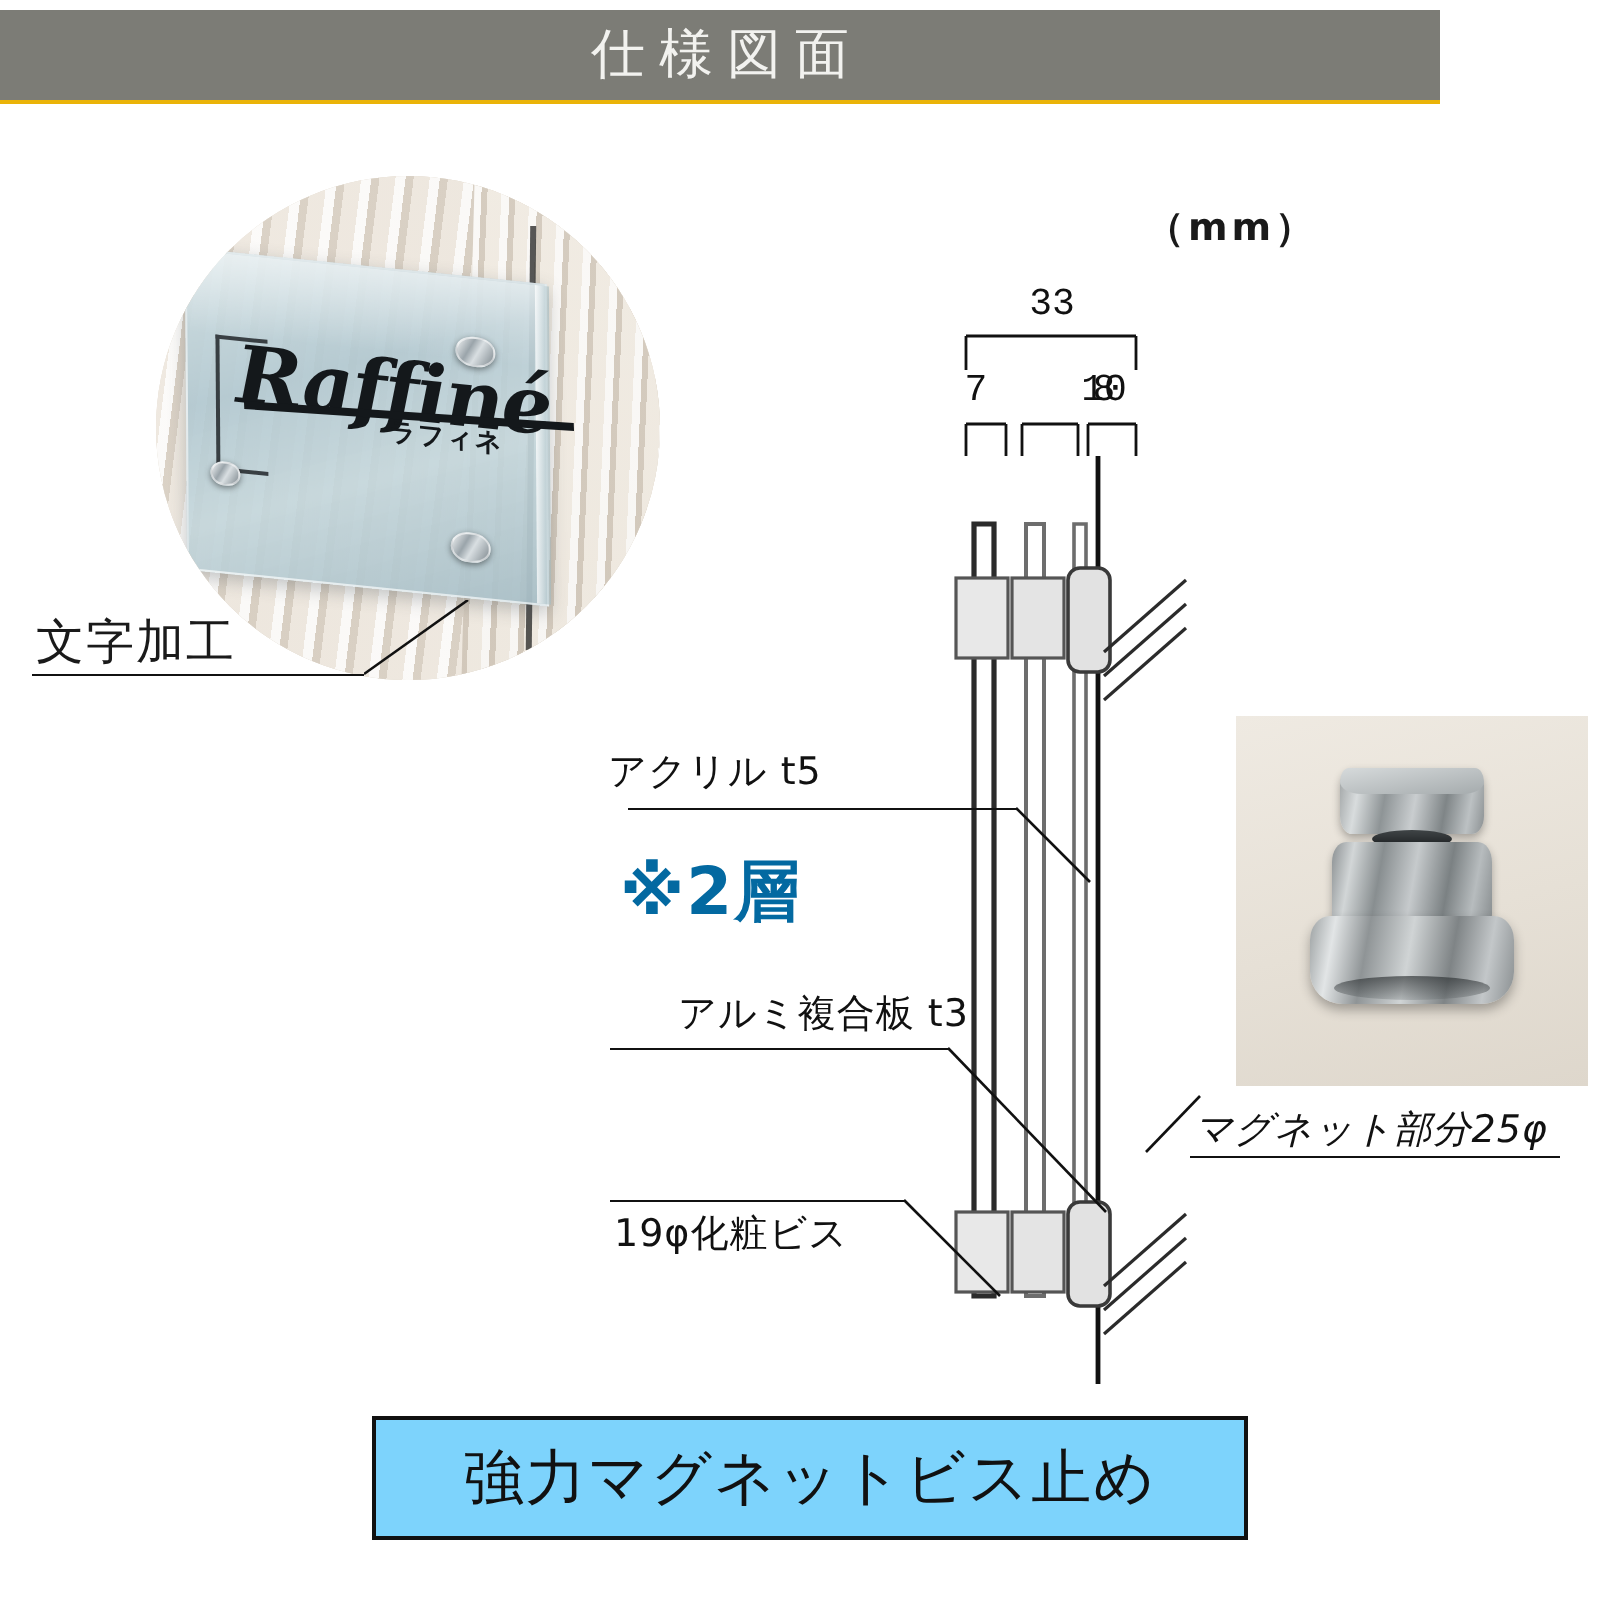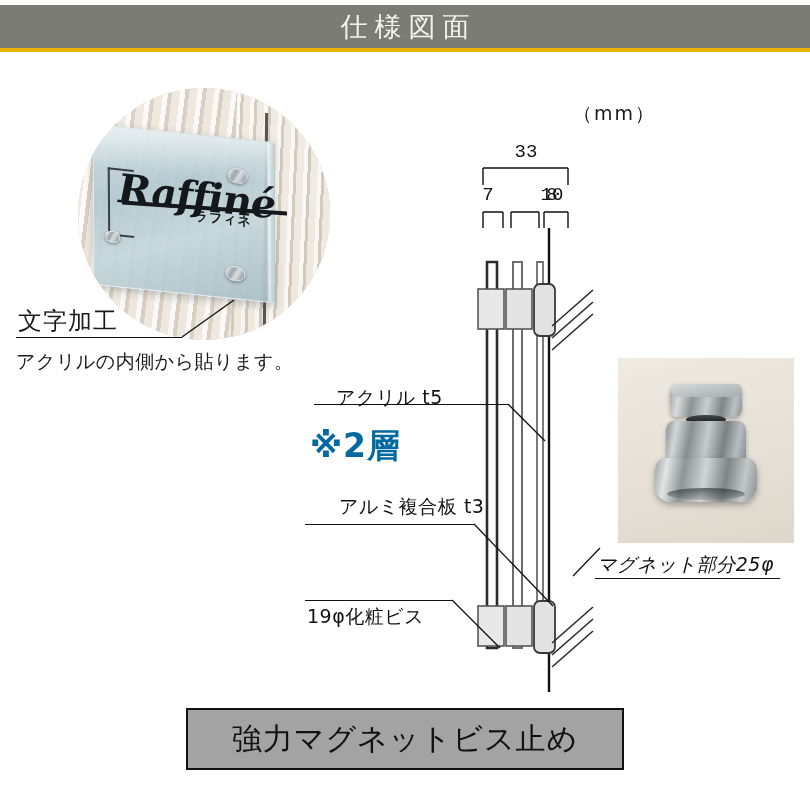--- a/index.html
+++ b/index.html
@@ -15,24 +15,24 @@
     font-family: "DejaVu Sans", "Liberation Sans", sans-serif;
     color: #1a1a1a;
     -webkit-font-smoothing: antialiased;
   }
 
   
   .header-bar {
     position: absolute;
     left: 0;
     top: 5px;
-    width: 810px;
+    width: 720px;
     height: 47px;
     background: #7c7c76;
-    border-bottom: 4px solid #eab308;
+    border-bottom: 2px solid #eab308;
     box-sizing: border-box;
     display: flex;
     align-items: center;
     justify-content: center;
   }
   .header-title {
     color: #f2f2ef;
     font-size: 27px;
     letter-spacing: 7px;
     text-indent: 7px;
@@ -216,20 +216,21 @@
     white-space: nowrap;
   }
 
   
   .mm-label {
     position: absolute;
     left: 573px;
     top: 101px;
     font-size: 19px;
     letter-spacing: 2px;
+    font-weight: bold;
   }
   .dim-text {
     position: absolute;
     font-size: 19px;
     color: #111;
     text-align: center;
     line-height: 1;
     white-space: nowrap;
     font-family: Liberation Mono, monospace;
   }
@@ -355,21 +356,21 @@
     position: absolute;
     left: 186px;
     top: 708px;
     width: 438px;
     height: 62px;
     border: 2px solid #111;
     box-sizing: border-box;
     display: flex;
     align-items: center;
     justify-content: center;
-    background: #a3a3a3;
+    background: #7dd3fc;
   }
   .caption-text {
     font-size: 30px;
     letter-spacing: 1px;
     color: #111;
     white-space: nowrap;
   }
 </style>
 </head>
 <body>
@@ -398,21 +399,20 @@
     <div class="pc-logo-kana">ラフィネ</div>
   </div>
 </div>
 
 <div class="ann-moji">文字加工</div>
 <div class="ann-moji-rule"></div>
 <svg class="ann-moji-leader">
   <line x1="0" y1="37" x2="52" y2="0" stroke="#111" stroke-width="1.3"></line>
 </svg>
 <div class="ann-body">
-  <div>アクリルの内側から貼ります。</div>
 </div>
 
 <div class="mm-label">（mm）</div>
 
 <div class="dim-text dim-33">33</div>
 <div class="dim-text dim-7">7</div>
 <div class="dim-text dim-10">10</div>
 <div class="dim-text dim-8">8</div>
 
 <svg class="drawing" viewBox="0 0 810 810" width="810" height="810">
@@ -467,21 +467,21 @@
   </g>
 
   <g stroke="#111" stroke-width="1.3" fill="none">
     <line x1="508" y1="404" x2="545" y2="441"></line>
     <line x1="474" y1="524" x2="553" y2="606"></line>
     <line x1="452" y1="600" x2="500" y2="648"></line>
     <line x1="573" y1="576" x2="600" y2="548"></line>
   </g>
 </svg>
 
-<div class="callout" style="left:336px; top:373px;margin-top:12px;">アクリル t5</div>
+<div class="callout" style="left:304px; top:373px;">アクリル t5</div>
 <div class="callout-rule" style="left:314px; top:404px; width:194px;"></div>
 
 <div class="red-note">※2層</div>
 
 <div class="callout" style="left:307px; top:494px;margin-left:32px;">アルミ複合板 t3</div>
 <div class="callout-rule" style="left:305px; top:524px; width:169px;"></div>
 
 <div class="callout" style="left:307px; top:568px;margin-top:36px;">19φ化粧ビス</div>
 <div class="callout-rule" style="left:305px; top:600px; width:147px;"></div>
 

